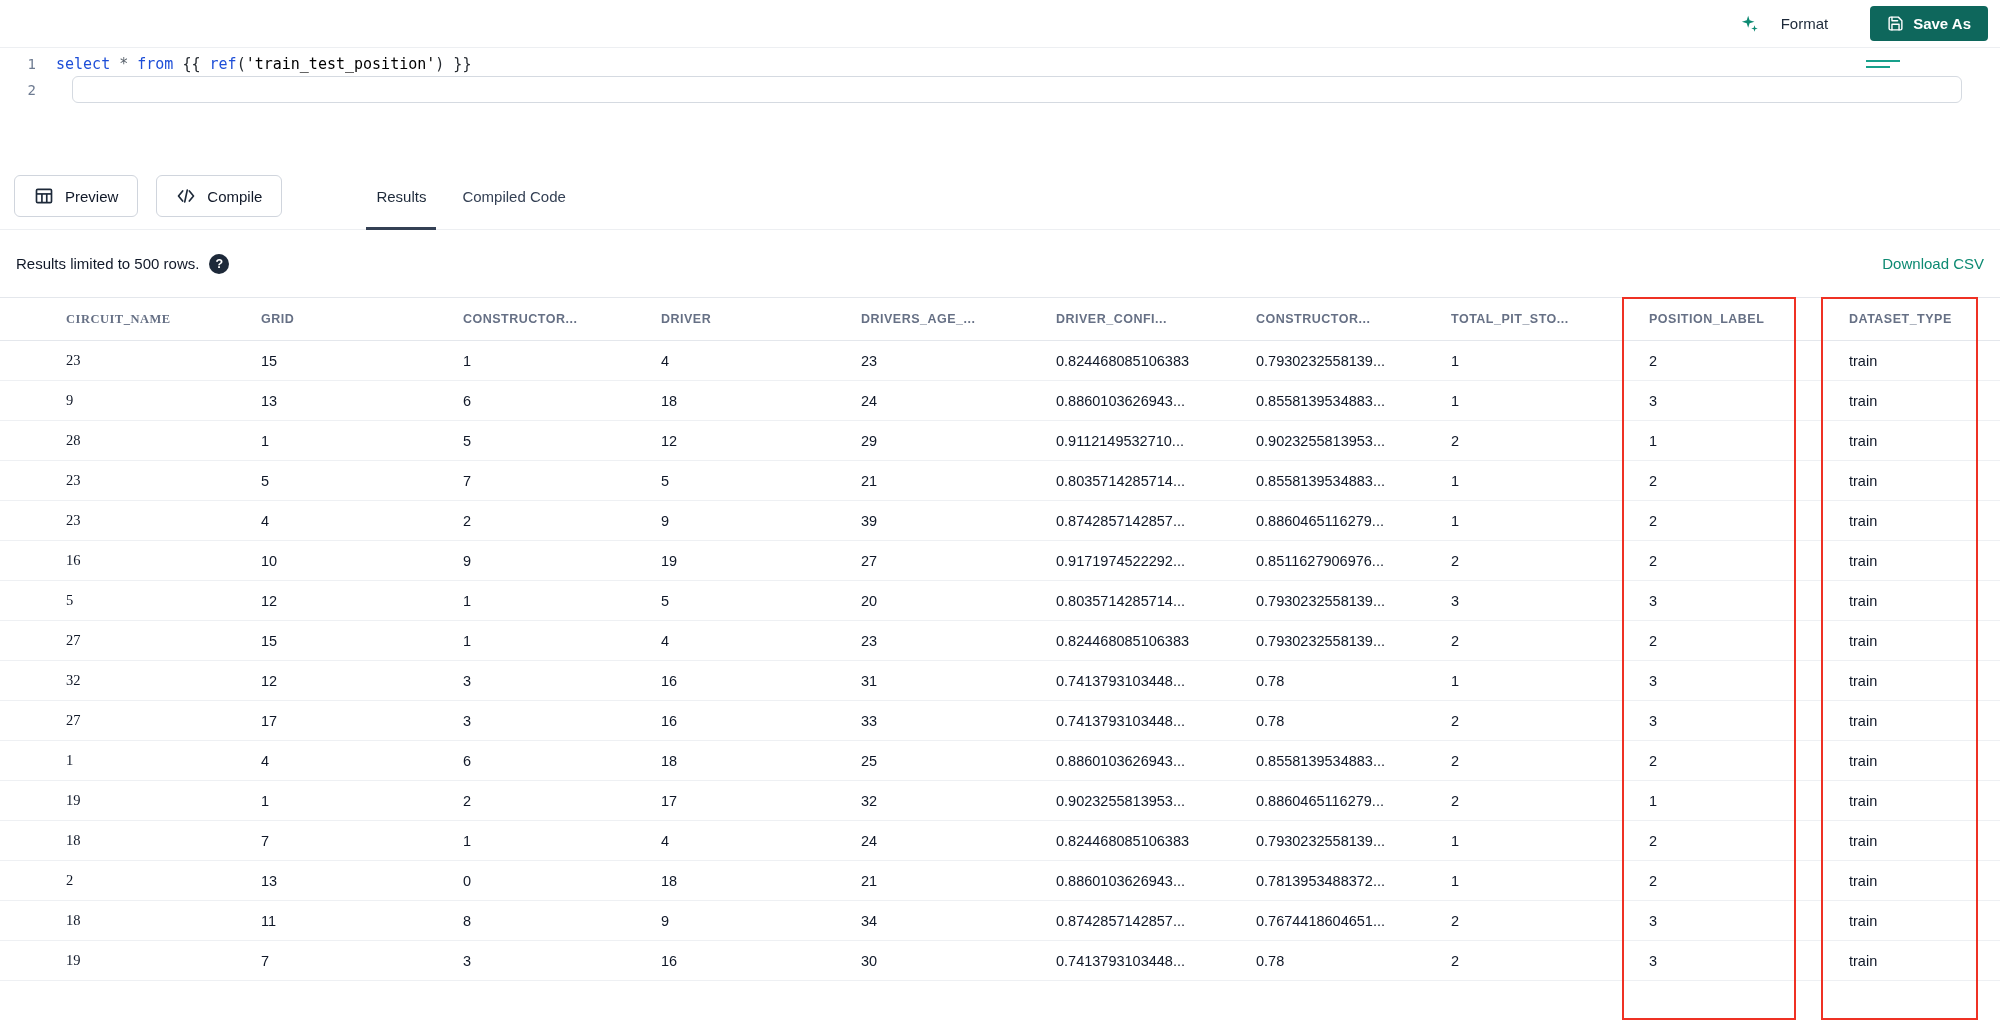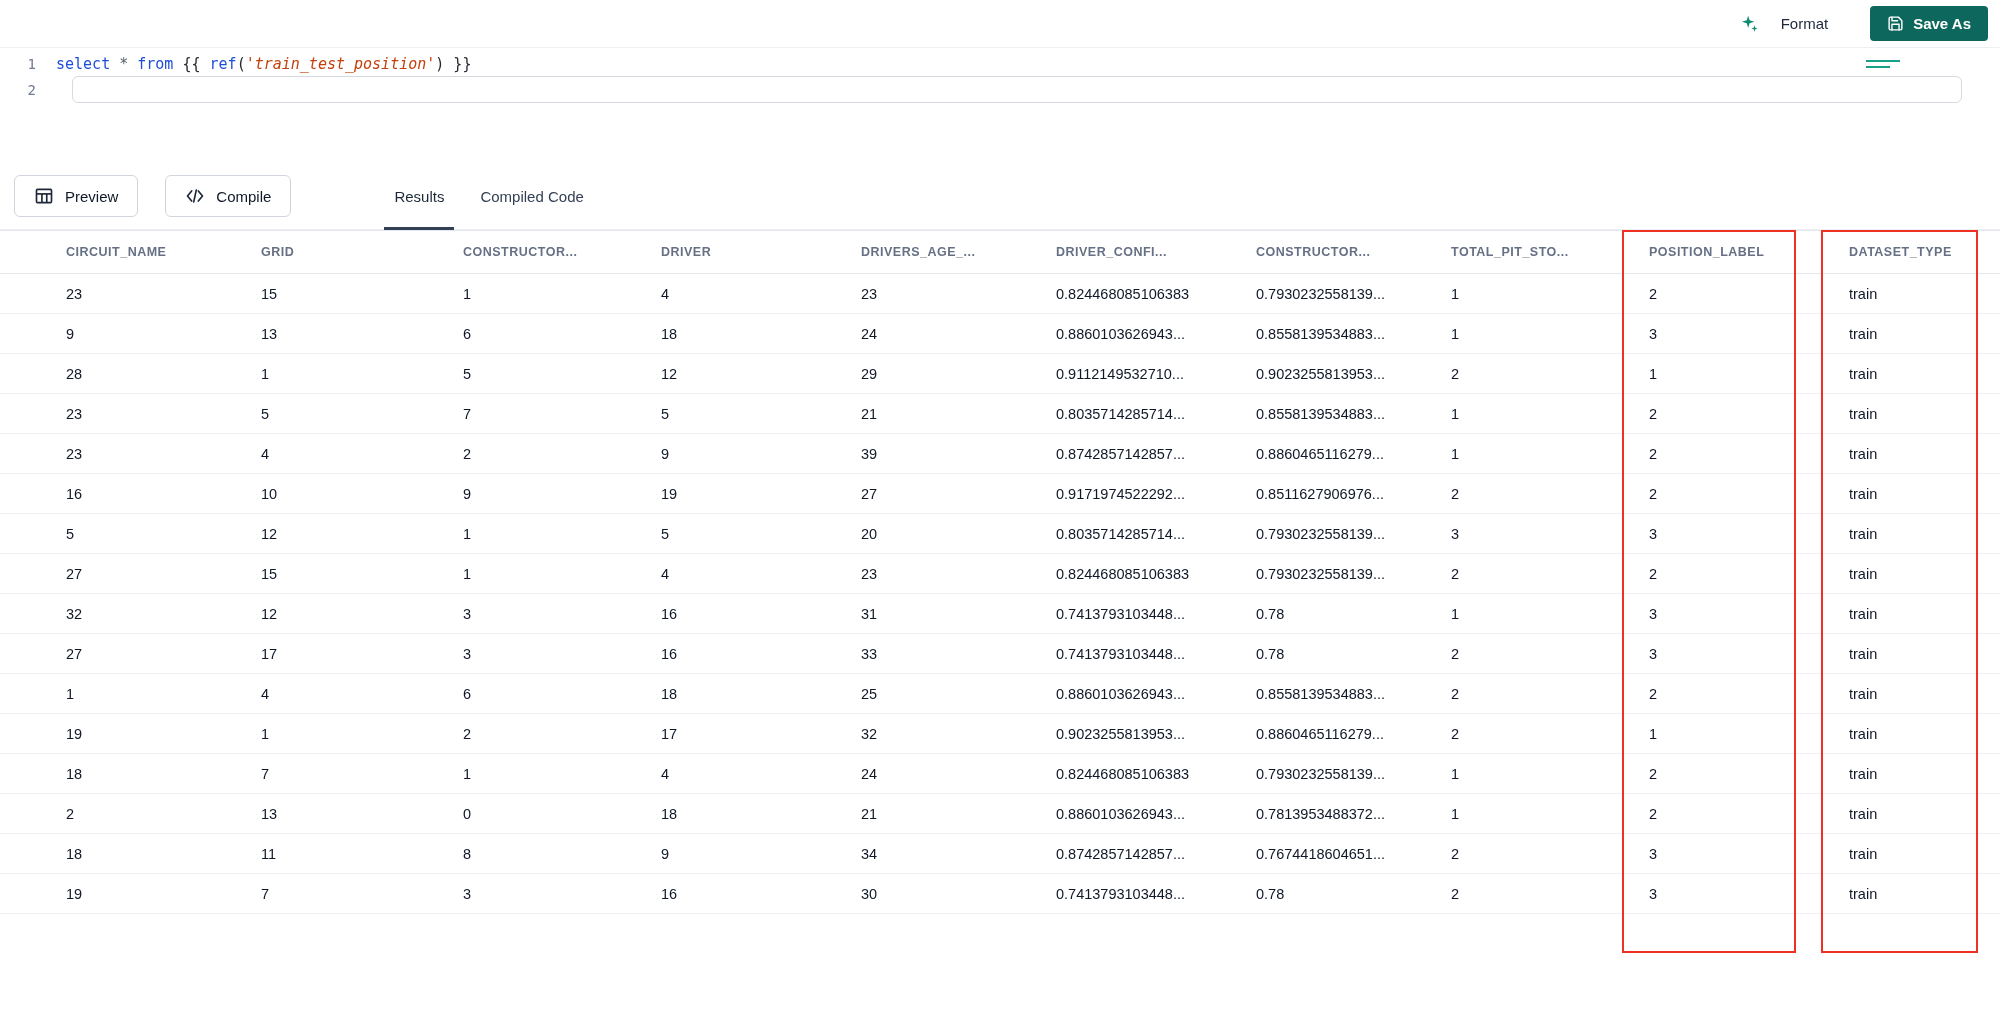--- a/index.html
+++ b/index.html
@@ -21,33 +21,33 @@
 
   
   .code-area { position:relative; height:115px; padding-top:3px;
                font-family:"DejaVu Sans Mono", monospace; font-size:15px; }
   .code-line { display:flex; align-items:center; height:26px; }
   .gutter { width:56px; flex:0 0 56px; text-align:right; padding-right:20px;
             color:#6e7b91; font-size:14px; }
   .code-text { white-space:pre; }
   .tok-keyword  { color:#1d4ed8; }
   .tok-function { color:#1d4ed8; }
-  .tok-string   { color:#c2410c;font-style:italic; }
+  .tok-string   { color:#000000; }
   .tok-plain    { color:#24292f; }
   .tok-operator { color:#57606a; }
   .empty-line-outline { position:absolute; left:72px; top:28px; width:1890px; height:27px;
                         border:1px solid #d5dae1; border-radius:6px; }
 
   
   .toolbar { height:67px; display:flex; align-items:center; padding-left:14px;
              border-bottom:1px solid #edeff2; }
   .tool-btn { display:flex; align-items:center; gap:11px; background:#fff;
               border:1px solid #d0d5dd; border-radius:6px; padding:10px 19px;
               font-size:15px; color:#101828; font-family:inherit; cursor:pointer;
-              margin-right:27px; }
+              margin-right:18px; }
   .tabs { display:flex; align-self:stretch; margin-left:58px; }
   .tab { display:flex; align-items:center; padding:0 18px; font-size:15px;
          color:#344054; position:relative; cursor:pointer; }
   .tab.active { font-weight:400; color:#1d2939; }
   .tab.active::after { content:""; position:absolute; left:8px; right:8px; bottom:-1px;
                        height:3px; background:#344054; }
 
   
   .status-row { height:67px; display:flex; align-items:center; padding:0 16px 0 16px; }
   .status-text { font-size:15px; color:#101828; }
@@ -59,21 +59,21 @@
 
   
   .table-wrap { position:relative; height:723px; }
   table.results { width:2000px; border-collapse:collapse; table-layout:fixed; }
   table.results thead th { height:43px; border-top:1px solid #e4e7ec;
                            border-bottom:1px solid #e4e7ec; text-align:left;
                            font-size:12.5px; font-weight:700; letter-spacing:.5px;
                            color:#667085; vertical-align:middle; }
   table.results tbody td { height:40px; border-bottom:1px solid #eef0f3;
                            font-size:14.5px; color:#101828; vertical-align:middle; }
-  table.results th:first-child, table.results td:first-child { padding-left:66px; }
+  table.results th:first-child, table.results td:first-child { padding-left:66px;font-family:Liberation Serif, serif; }
   .col-highlight { position:absolute; top:0; bottom:0; border:2px solid #ef3124;
                    pointer-events:none; }
   .hl-position { left:1622px; width:174px; }
   .hl-dataset  { left:1821px; width:157px; }
 
   svg { display:block; }
 </style>
 </head>
 <body>
 
@@ -144,20 +144,25 @@
     <div class="tabs">
       <div class="tab active">
         <span>Results</span>
       </div>
       <div class="tab">
         <span>Compiled Code</span>
       </div>
     </div>
   </div>
 
+  <div class="status-row">
+    <span class="status-text">Results limited to 500 rows.</span>
+    <span class="help-icon">?</span>
+    <a class="download-link" style="color: rgb(13, 138, 114);">Download CSV</a>
+  </div>
 
   <div class="table-wrap">
     <table class="results">
       <colgroup>
         <col style="width:261px">
           <col style="width:202px">
           <col style="width:198px">
         <col style="width:200px">
           <col style="width:195px">
           <col style="width:200px">

